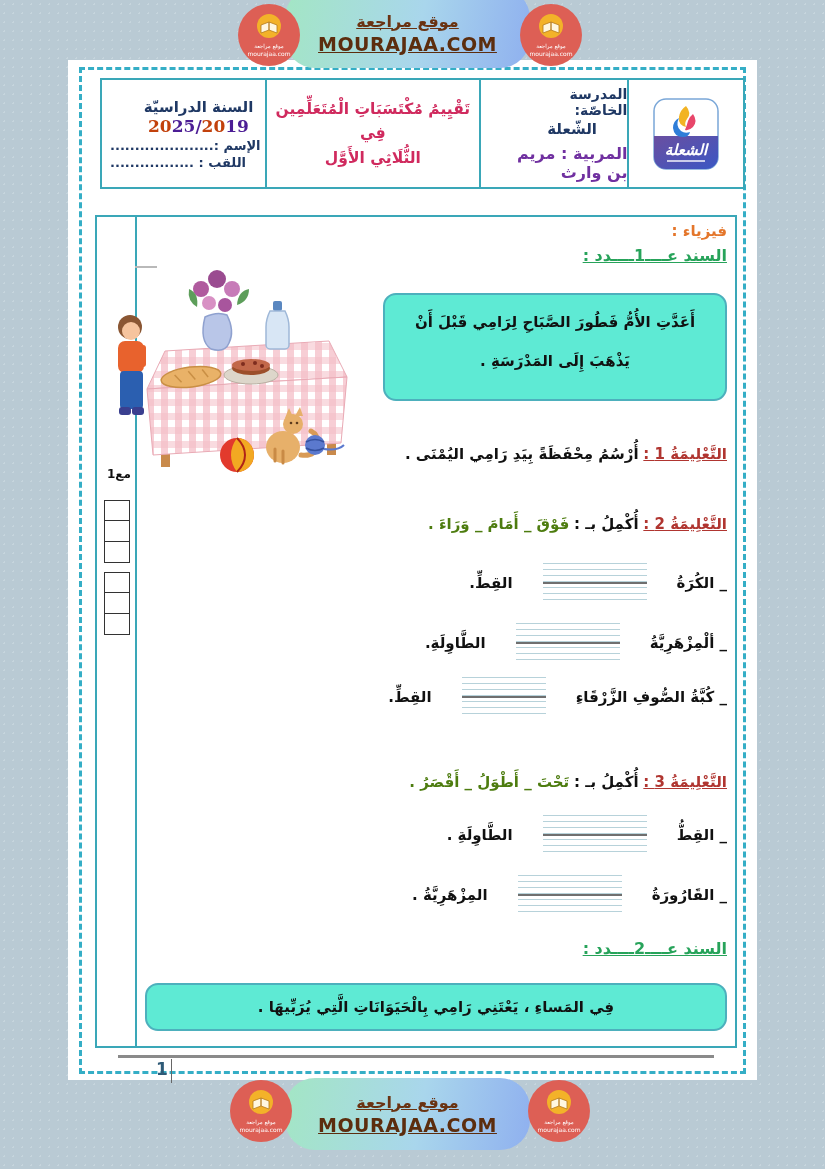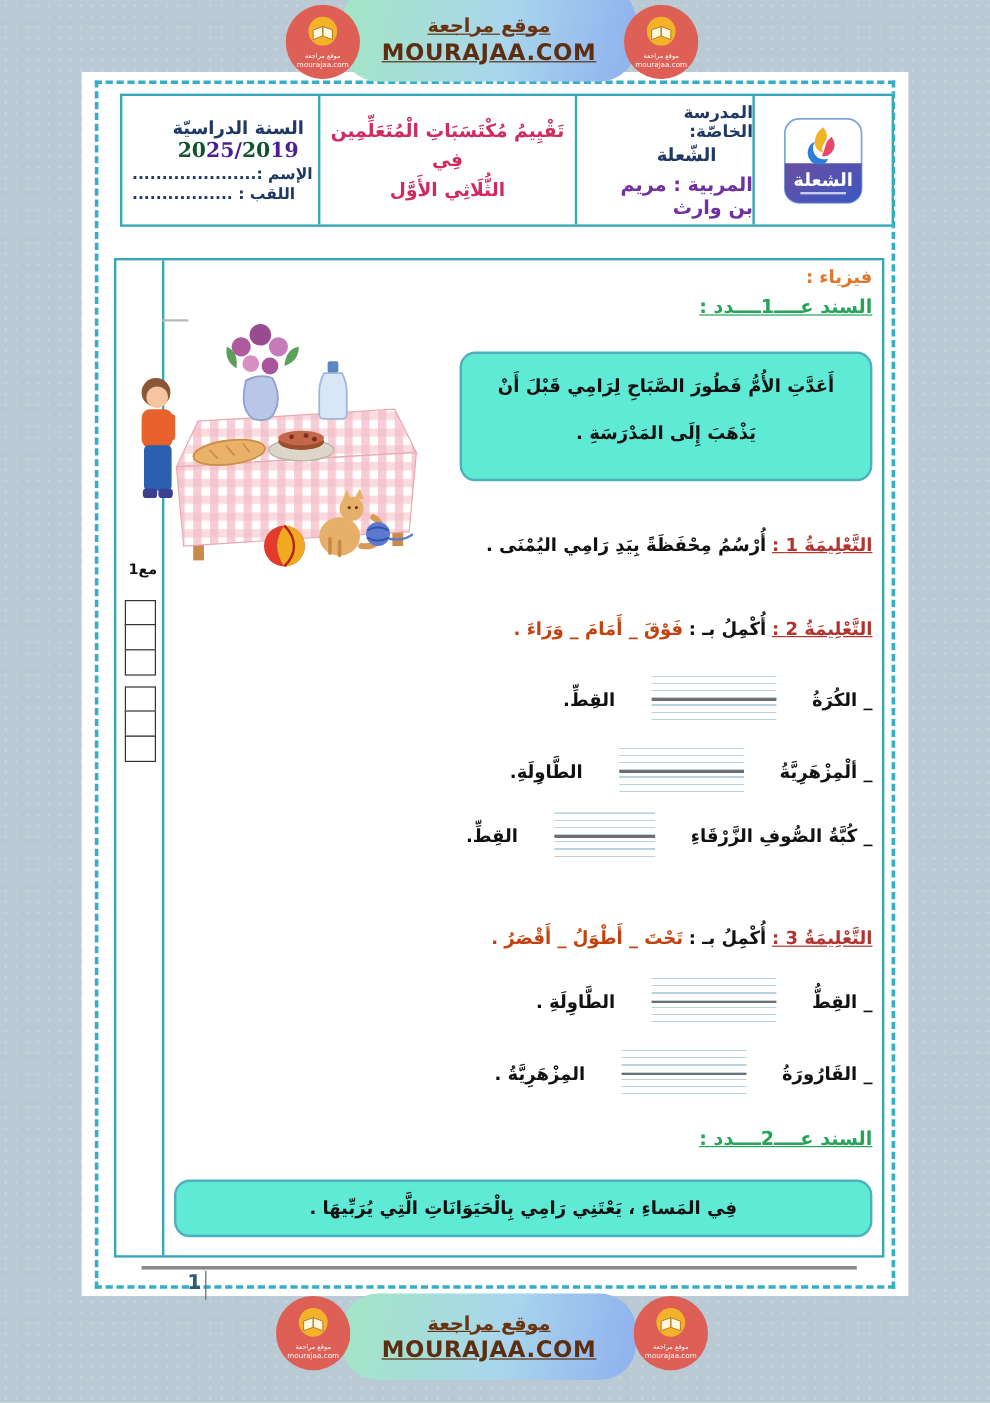--- a/index.html
+++ b/index.html
@@ -20,32 +20,32 @@
   .pill.top{top:-12px;height:70px;padding-top:10px;}
   .pill.bottom{top:1078px;height:72px;}
   .pill .ar{color:#6a3312;font-weight:bold;font-size:16px;text-decoration:underline;}
   .pill .url{color:#5c2d0e;font-weight:bold;font-size:19px;text-decoration:underline;letter-spacing:.5px;}
   .badge{position:absolute;width:62px;height:62px;}
   
   .hdr{position:absolute;left:32px;top:18px;width:641px;height:107px;direction:rtl;
     display:flex;border:2px solid #3aa7b8;background:#fff;}
   .hdr .cell{border-left:2px solid #3aa7b8;box-sizing:border-box;display:flex;flex-direction:column;align-items:center;justify-content:center;}
   .hdr .cell:last-child{border-left:none;}
-  .c-logo{width:120px;}
+  .c-logo{width:120px;font-style:italic;}
   .c-school{width:153px;gap:2px;padding-left:36px;}
   .c-title{width:222px;}
   .c-year{width:169px;align-items:flex-end !important;padding-left:8px;box-sizing:border-box;}
   .navy{color:#1f3864;}
   .school-label{font-size:14px;font-weight:bold;}
   .school-name{font-size:15px;font-weight:bold;}
   .teacher{font-size:16px;font-weight:bold;color:#7030a0;margin-top:4px;}
   .hdr-title{color:#d02a5e;font-weight:bold;font-size:15.5px;text-align:center;line-height:1.55;}
   .year-label{font-size:15px;font-weight:bold;align-self:center;margin-left:22px;}
   .year-line{font-size:17px;font-weight:bold;align-self:center;margin-left:22px;font-family:"DejaVu Serif",serif;}
-  .year-line .r{color:#4c1d95;} .year-line .n{color:#14532d;}
+  .year-line .r{color:#4c1d95;} .year-line .n{color:#c2410c;}
   .name-field{font-size:13px;font-weight:bold;margin-top:2px;}
   
   .main-box{position:absolute;left:27px;top:155px;width:642px;height:833px;border:2px solid #3aa7b8;direction:rtl;box-sizing:border-box;}
   .margin-col{position:absolute;left:0;top:0;bottom:0;width:38px;border-right:2px solid #3aa7b8;}
   .margin-mark{position:absolute;top:250px;right:4px;font-size:12px;font-weight:bold;color:#111;}
   .score-group{position:absolute;right:5px;display:flex;flex-direction:column;}
   .score-group.g1{top:284px;} .score-group.g2{top:356px;}
   .score-box{width:24px;height:20px;border:1.5px solid #333;background:#fff;margin-top:-1.5px;}
   .abs{position:absolute;}
   .subject{top:5px;right:8px;color:#e4762b;font-weight:bold;font-size:15px;}
@@ -53,21 +53,21 @@
   .sh1{top:29px;right:8px;} .sh2{top:722px;right:8px;}
   .support-box{border:2px solid #4db0bd;border-radius:13px;background:#5eead4;color:#111;
     font-weight:bold;font-size:15px;text-align:center;}
   .sb1{top:76px;right:8px;width:344px;height:108px;line-height:2.6;padding:8px 12px;box-sizing:border-box;}
   .sb2{top:766px;right:8px;left:48px;height:44px;line-height:44px;}
   .illustration{left:8px;top:42px;}
   .instr{right:8px;font-size:15px;color:#111;}
   .i1{top:228px;} .i2{top:298px;} .i3{top:556px;}
   .instr .lbl{color:#b03530;font-weight:bold;text-decoration:underline;}
   .instr .txt{font-weight:bold;}
-  .instr .opt{color:#c2410c;font-weight:bold;}
+  .instr .opt{color:#4d7c0f;font-weight:bold;}
   .ex-row{right:8px;display:flex;align-items:center;gap:30px;font-size:15px;font-weight:bold;color:#111;}
   .r21{top:346px;} .r22{top:406px;} .r23{top:460px;}
   .r31{top:598px;} .r32{top:658px;}
   .ruled{width:104px;height:40px;
     background:
       linear-gradient(to bottom, transparent 0 19px, #6f6f6f 19px 21px, transparent 21px),
       repeating-linear-gradient(to bottom, #b7d2da 0 1px, transparent 1px 6px);}
   .ruled.narrow{width:84px;}
   
   .foot-rule{position:absolute;left:50px;top:995px;width:596px;height:3px;background:#8a8a8a;}

